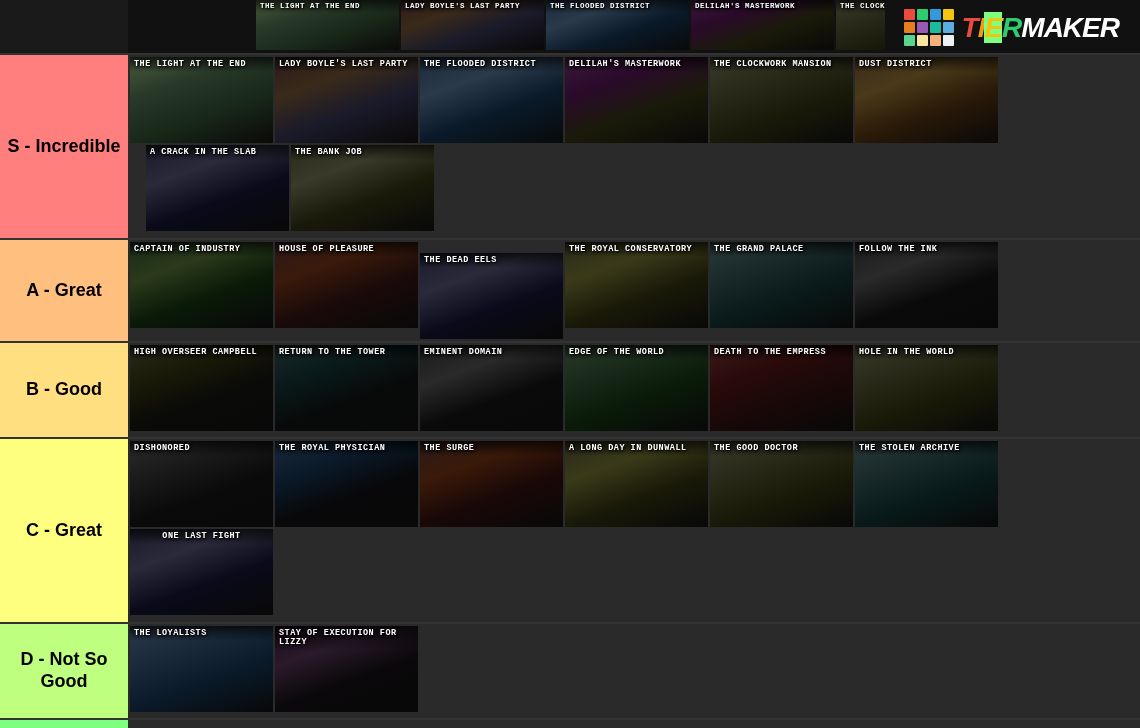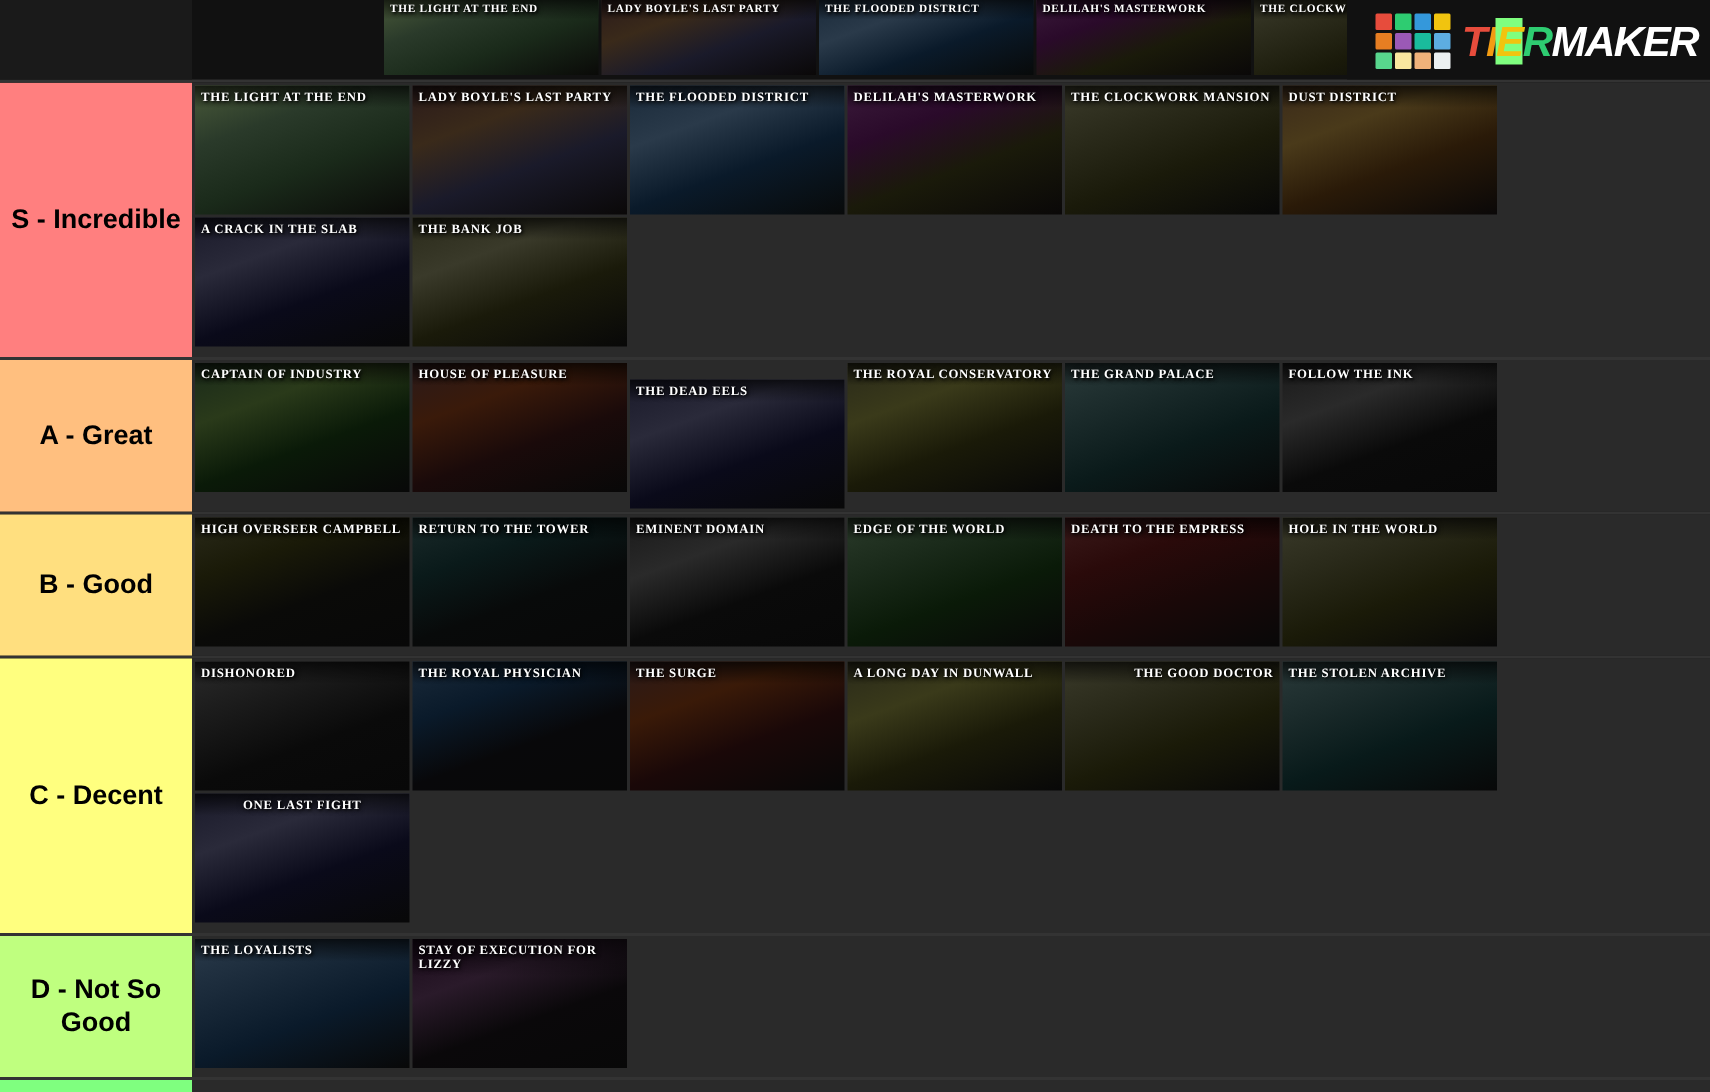--- a/index.html
+++ b/index.html
@@ -63,21 +63,21 @@
       top: 0;
       left: 0;
       right: 0;
       padding: 3px 4px;
       font-size: 8.5px;
       font-weight: bold;
       letter-spacing: 0.5px;
       color: #fff;
       text-shadow: 1px 1px 2px #000, 0 0 4px #000;
       text-transform: uppercase;
-      font-family: Liberation Serif, serif;
+      font-family: Liberation Mono, monospace;
       line-height: 1.1;
       background: linear-gradient(to bottom, rgba(0,0,0,0.7) 0%, rgba(0,0,0,0) 100%);
     }
 
     
     .tier-s { background-color: #ff7f7f; }
     
     .tier-a { background-color: #ffbf7f; }
     
     .tier-b { background-color: #ffdf7f; }
@@ -88,42 +88,42 @@
     
     .tier-e { background-color: #7fff7f; }
 
     
     .img-light-end { background: linear-gradient(160deg, #4a5a3a 0%, #2a3a2a 30%, #1a2a1a 60%, #0a0a08 100%); }
     .img-lady-boyle { background: linear-gradient(160deg, #2a1a1a 0%, #3a2a1a 30%, #1a1a2a 60%, #0a0808 100%); }
     .img-flooded { background: linear-gradient(160deg, #1a2a3a 0%, #2a3a4a 30%, #0a1a2a 60%, #080a0a 100%); }
     .img-delilah { background: linear-gradient(160deg, #3a1a3a 0%, #2a0a2a 30%, #1a1a0a 60%, #0a0808 100%); }
     .img-clockwork { background: linear-gradient(160deg, #3a3a2a 0%, #2a2a1a 30%, #1a1a0a 60%, #080808 100%); }
     .img-dust { background: linear-gradient(160deg, #3a2a1a 0%, #4a3a1a 30%, #2a1a08 60%, #0a0808 100%); }
-    .img-crack { background: linear-gradient(160deg, #1a1a2a 0%, #2a2a3a 30%, #0a0a1a 60%, #080808 100%); }
+    .img-crack { background: linear-gradient(160deg, #1a1a2a 0%, #2a2a3a 30%, #0a0a1a 60%, #080808 100%); margin-left: 16px; }
     .img-bank { background: linear-gradient(160deg, #2a2a1a 0%, #3a3a2a 30%, #1a1a0a 60%, #080808 100%); }
 
     .img-house { background: linear-gradient(160deg, #2a1a1a 0%, #3a1a0a 30%, #1a0a0a 60%, #080808 100%); }
     .img-captain { background: linear-gradient(160deg, #1a2a1a 0%, #2a3a1a 30%, #0a1a08 60%, #080808 100%); }
     .img-dead-eels { background: linear-gradient(160deg, #1a1a2a 0%, #2a2a3a 30%, #0a0a1a 60%, #080808 100%); margin-top: 11px; }
     .img-royal-cons { background: linear-gradient(160deg, #2a2a1a 0%, #3a3a1a 30%, #1a1a08 60%, #080808 100%); }
     .img-grand-palace { background: linear-gradient(160deg, #2a3a3a 0%, #1a2a2a 30%, #0a1a1a 60%, #080808 100%); }
     .img-follow-ink { background: linear-gradient(160deg, #1a1a1a 0%, #2a2a2a 30%, #0a0a0a 60%, #080808 100%); }
 
     .img-high-overseer { background: linear-gradient(160deg, #2a2a1a 0%, #1a1a08 30%, #0a0a08 60%, #080808 100%); }
     .img-return { background: linear-gradient(160deg, #1a2a2a 0%, #0a1a1a 30%, #080a0a 60%, #080808 100%); }
     .img-eminent { background: linear-gradient(160deg, #1a1a1a 0%, #2a2a2a 30%, #0a0a0a 60%, #080808 100%); }
     .img-edge { background: linear-gradient(160deg, #2a3a2a 0%, #1a2a1a 30%, #0a1a08 60%, #080808 100%); }
     .img-death-empress { background: linear-gradient(160deg, #3a1a1a 0%, #2a0a0a 30%, #1a0808 60%, #080808 100%); }
     .img-hole { background: linear-gradient(160deg, #3a3a2a 0%, #2a2a1a 30%, #1a1a08 60%, #080808 100%); }
 
     .img-dishonored { background: linear-gradient(160deg, #2a2a2a 0%, #1a1a1a 30%, #0a0a0a 60%, #080808 100%); }
     .img-royal-phys { background: linear-gradient(160deg, #1a2a3a 0%, #0a1a2a 30%, #08080a 60%, #080808 100%); }
     .img-surge { background: linear-gradient(160deg, #2a1a1a 0%, #3a1a08 30%, #1a0808 60%, #080808 100%); }
     .img-long-day { background: linear-gradient(160deg, #2a2a1a 0%, #3a3a1a 30%, #1a1a08 60%, #080808 100%); }
-    .img-good-doctor { background: linear-gradient(160deg, #3a3a2a 0%, #2a2a1a 30%, #1a1a08 60%, #080808 100%); text-align: right; }
+    .img-good-doctor { background: linear-gradient(160deg, #3a3a2a 0%, #2a2a1a 30%, #1a1a08 60%, #080808 100%); }
     .img-stolen { background: linear-gradient(160deg, #2a3a3a 0%, #1a2a2a 30%, #081a1a 60%, #080808 100%); }
     .img-one-last { background: linear-gradient(160deg, #1a1a2a 0%, #2a2a3a 30%, #0a0a1a 60%, #080808 100%); text-align: center; }
 
     .img-loyalists { background: linear-gradient(160deg, #2a3a4a 0%, #1a2a3a 30%, #0a1a2a 60%, #080808 100%); }
     .img-stay-exec { background: linear-gradient(160deg, #1a0a1a 0%, #2a1a2a 30%, #0a080a 60%, #080808 100%); padding-left: 28px; }
 
     .top-banner {
       width: 1140px;
       height: 55px;
       background: #111;
@@ -148,21 +148,21 @@
       overflow: hidden;
       flex-shrink: 0;
     }
 
     .banner-card .card-title {
       font-size: 7.5px;
     }
 
     .tiermaker-branding {
       position: absolute;
-      right: 0;
+      right: 13px;
       top: 0;
       width: 242px;
       height: 55px;
       background: #111;
       display: flex;
       align-items: center;
       justify-content: flex-end;
       padding-right: 8px;
       gap: 8px;
     }
@@ -336,21 +336,21 @@
       <div class="tier-card img-death-empress">
         <div class="card-title">DEATH TO THE EMPRESS</div>
       </div>
       <div class="tier-card img-hole">
         <div class="card-title">HOLE IN THE WORLD</div>
       </div>
     </div>
   </div>
 
   <div class="tier-row" style="min-height: 185px;">
-    <div class="tier-label tier-c">C - Decent</div>
+    <div class="tier-label tier-c">C - Great</div>
     <div class="tier-content">
       <div class="tier-card img-dishonored">
         <div class="card-title">DISHONORED</div>
       </div>
       <div class="tier-card img-royal-phys">
         <div class="card-title">THE ROYAL PHYSICIAN</div>
       </div>
       <div class="tier-card img-surge">
         <div class="card-title">THE SURGE</div>
       </div>

